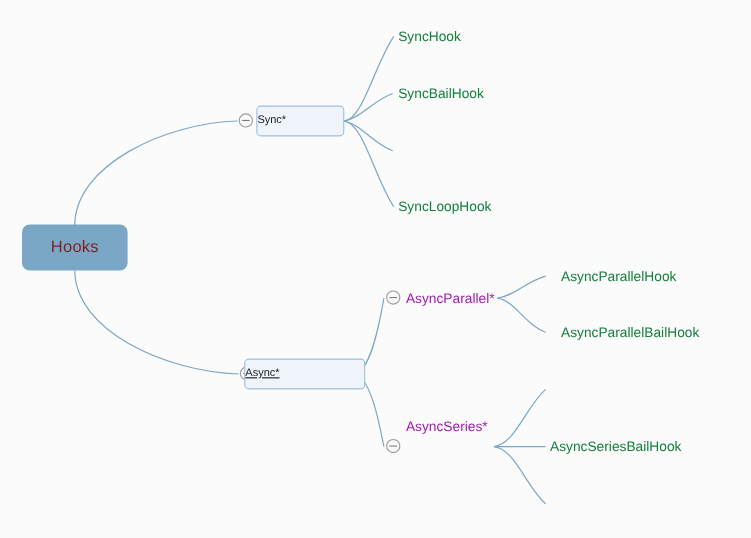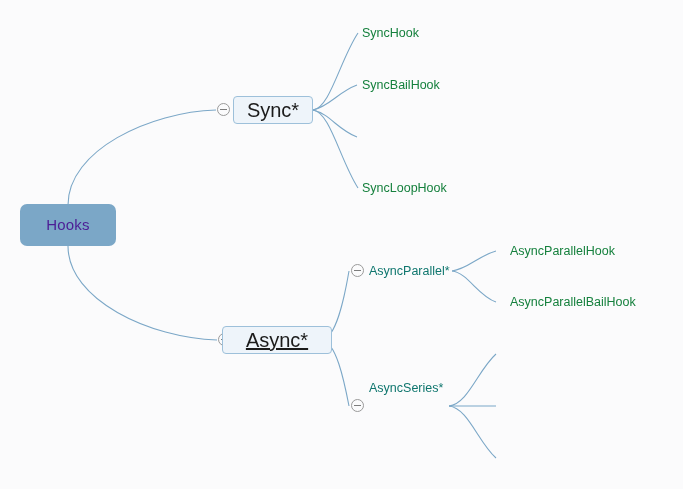--- a/index.html
+++ b/index.html
@@ -35,55 +35,55 @@
     white-space: nowrap;
   }
   
   .node-root {
     left: 20px;
     top: 204px;
     width: 96px;
     height: 42px;
     background: #7ba7c7;
     border-radius: 7px;
-    color: #4c1d95;
+    color: #7f1d1d;
     font-size: 15px;
     line-height: 42px;
     text-align: center;
     letter-spacing: 0.2px;
   }
   
   .node-box {
     background: #eef4fa;
     border: 1px solid #9dc0da;
     border-radius: 4px;
     color: #1b1b1b;
-    font-size: 20px;
-    text-align: center;
+    font-size: 10px;
+    text-align: left;
     box-sizing: border-box;
   }
   .node-sync {
     left: 233px;
     top: 96px;
     width: 80px;
     height: 28px;
     line-height: 26px;
   }
   .node-async {
     left: 222px;
     top: 326px;
     width: 110px;
     height: 28px;
     line-height: 26px;
     text-decoration: underline;
   }
   
   .node-text {
     font-size: 12.5px;
-    color: #0f766e;
+    color: #a21caf;
     line-height: 14px;
   }
   .node-asyncparallel {
     left: 369px;
     top: 264px;
   }
   .node-asyncseries {
     left: 369px;
     top: 381px;
     text-align: right;
@@ -163,14 +163,15 @@
   <div class="toggle toggle-as"></div>
   <div class="node node-text node-asyncseries">AsyncSeries*</div>
 
   <div class="leaf" style="left:362px; top:26px;">SyncHook</div>
   <div class="leaf" style="left:362px; top:78px;">SyncBailHook</div>
   <div class="leaf" style="left:362px; top:181px;">SyncLoopHook</div>
 
   <div class="leaf" style="left:510px; top:295px;">AsyncParallelBailHook</div>
   <div class="leaf" style="left:510px; top:244px;">AsyncParallelHook</div>
 
+  <div class="leaf" style="left:500px; top:399px;">AsyncSeriesBailHook</div>
 
 </div>
 
 </body></html>

